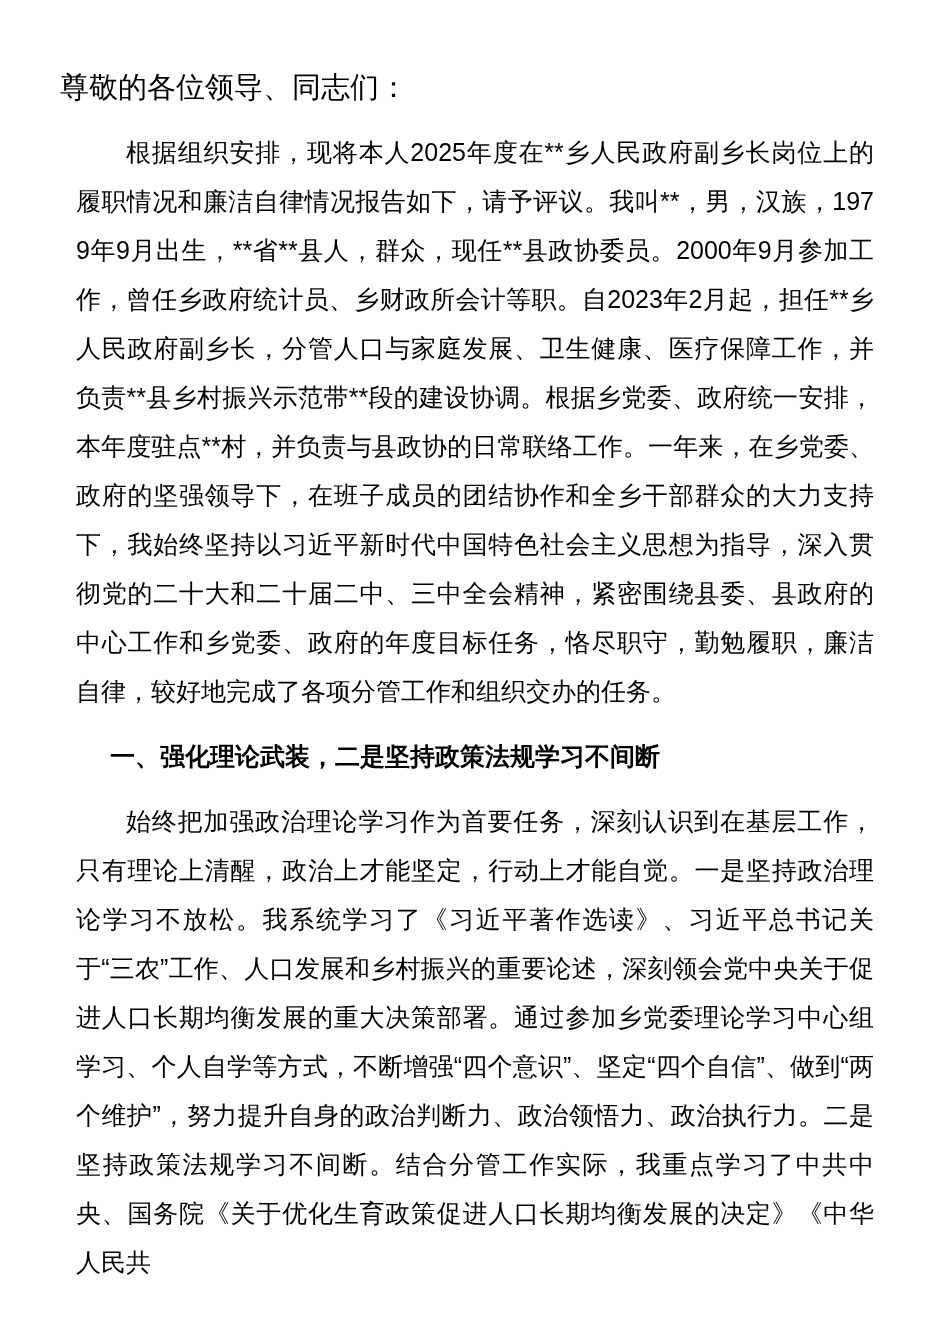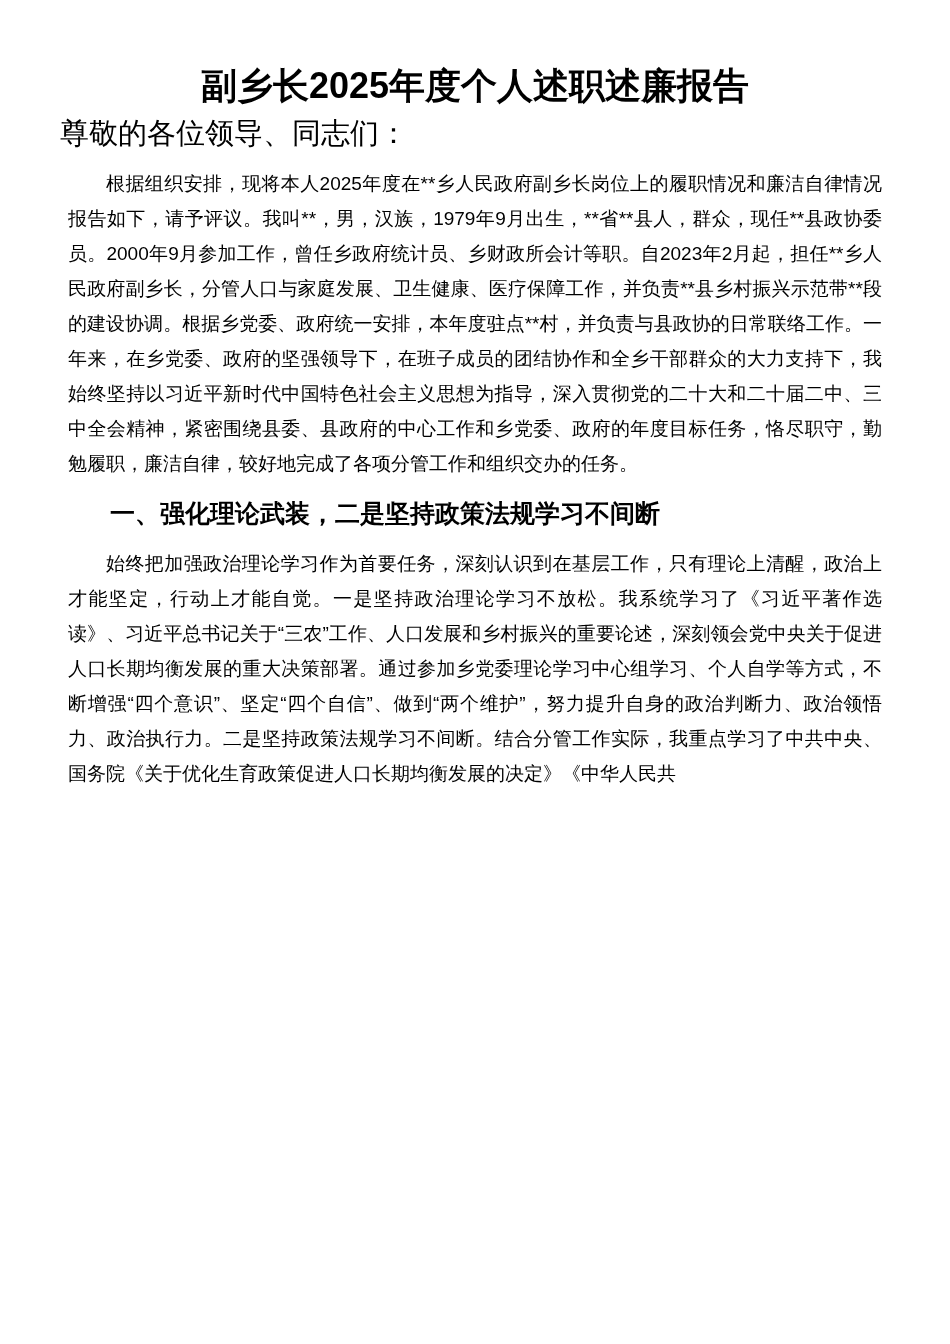--- a/index.html
+++ b/index.html
@@ -25,42 +25,41 @@
     line-height: 46px;
     white-space: nowrap;
   }
   .salutation {
     margin: 0;
     font-size: 29px;
     line-height: 49px;
     text-align: left;
   }
   .para {
-    margin: 8px;
-    font-size: 19px;
-    line-height: 35px;
+    margin: 16px;
+    font-size: 25px;
+    line-height: 49px;
     text-align: justify;
     text-justify: inter-ideograph;
     text-indent: 2em;
     word-break: break-all;
   }
   .section-heading {
     margin: 0;
     font-size: 25px;
     font-weight: bold;
     line-height: 49px;
     text-indent: 2em;
     text-align: left;
   }
 </style>
 </head>
 <body>
 
 <div class="page">
-  <h1 class="doc-title">副乡长2025年度个人述职述廉报告</h1>
 
   <p class="salutation">尊敬的各位领导、同志们：</p>
 
   <p class="para">根据组织安排，现将本人2025年度在**乡人民政府副乡长岗位上的履职情况和廉洁自律情况报告如下，请予评议。我叫**，男，汉族，1979年9月出生，**省**县人，群众，现任**县政协委员。2000年9月参加工作，曾任乡政府统计员、乡财政所会计等职。自2023年2月起，担任**乡人民政府副乡长，分管人口与家庭发展、卫生健康、医疗保障工作，并负责**县乡村振兴示范带**段的建设协调。根据乡党委、政府统一安排，本年度驻点**村，并负责与县政协的日常联络工作。一年来，在乡党委、政府的坚强领导下，在班子成员的团结协作和全乡干部群众的大力支持下，我始终坚持以习近平新时代中国特色社会主义思想为指导，深入贯彻党的二十大和二十届二中、三中全会精神，紧密围绕县委、县政府的中心工作和乡党委、政府的年度目标任务，恪尽职守，勤勉履职，廉洁自律，较好地完成了各项分管工作和组织交办的任务。</p>
 
   <h2 class="section-heading">一、强化理论武装，二是坚持政策法规学习不间断</h2>
 
   <p class="para">始终把加强政治理论学习作为首要任务，深刻认识到在基层工作，只有理论上清醒，政治上才能坚定，行动上才能自觉。一是坚持政治理论学习不放松。我系统学习了《习近平著作选读》、习近平总书记关于“三农”工作、人口发展和乡村振兴的重要论述，深刻领会党中央关于促进人口长期均衡发展的重大决策部署。通过参加乡党委理论学习中心组学习、个人自学等方式，不断增强“四个意识”、坚定“四个自信”、做到“两个维护”，努力提升自身的政治判断力、政治领悟力、政治执行力。二是坚持政策法规学习不间断。结合分管工作实际，我重点学习了中共中央、国务院《关于优化生育政策促进人口长期均衡发展的决定》《中华人民共</p>
 </div>
 

